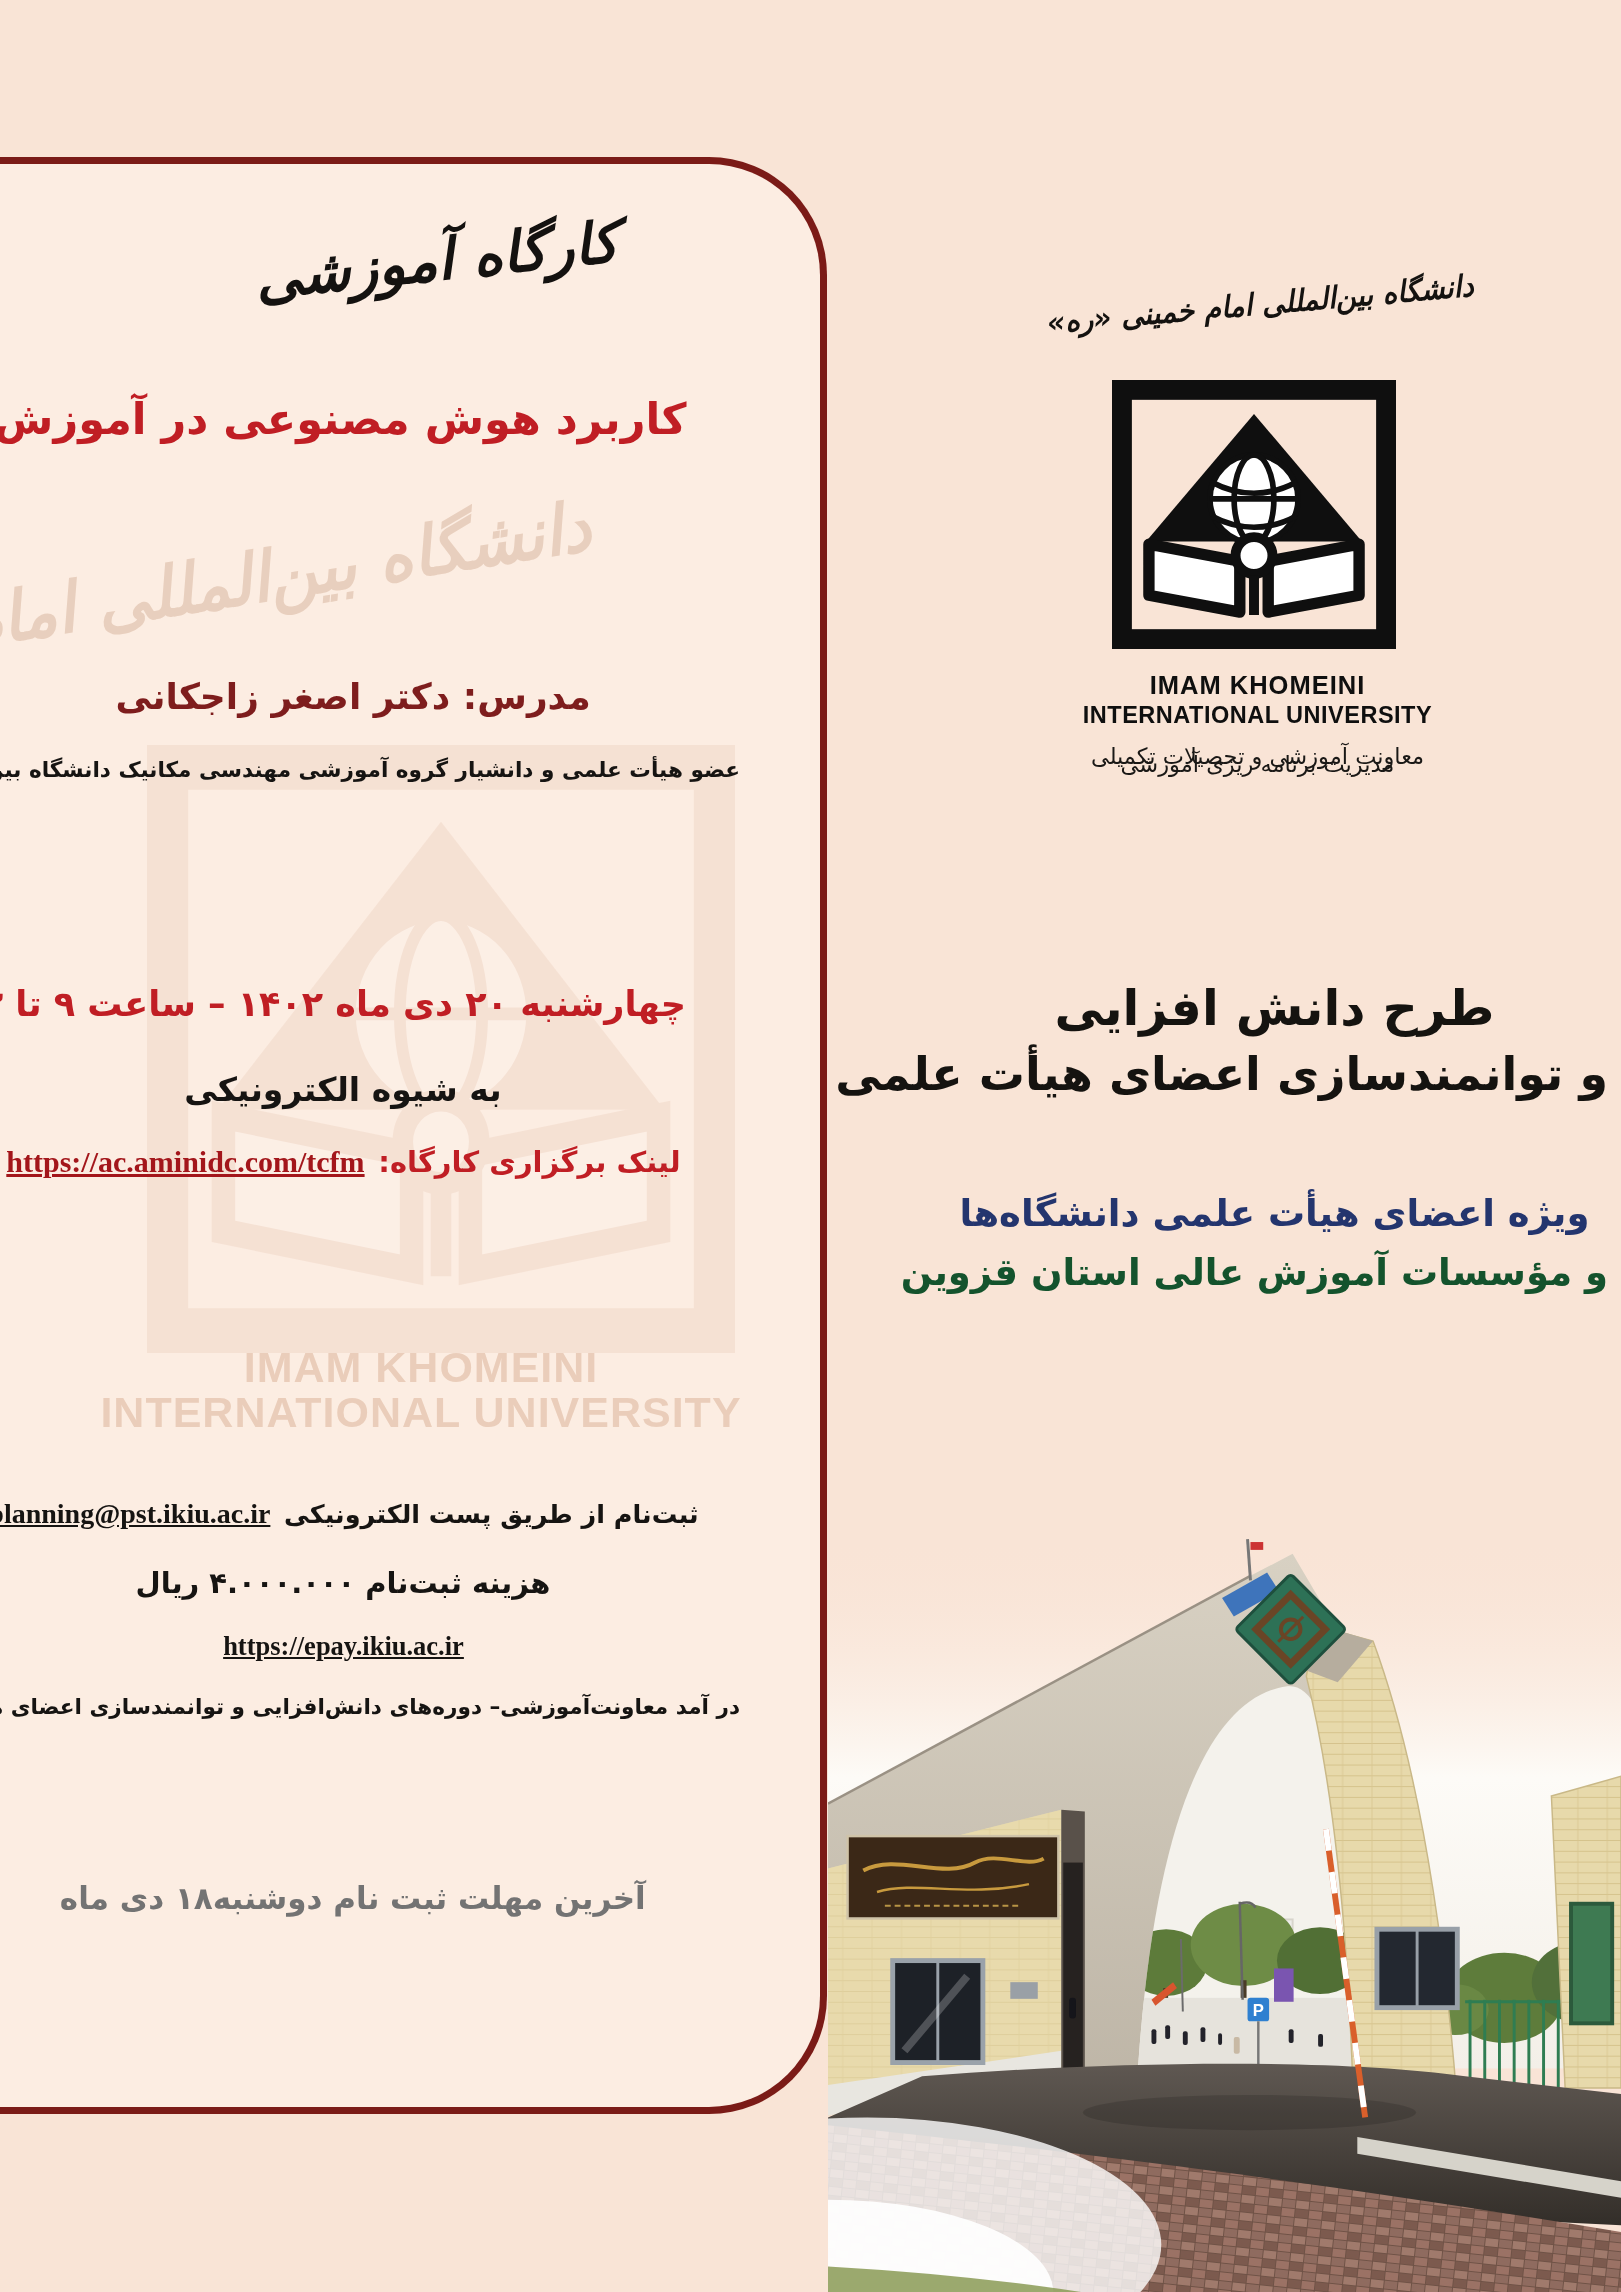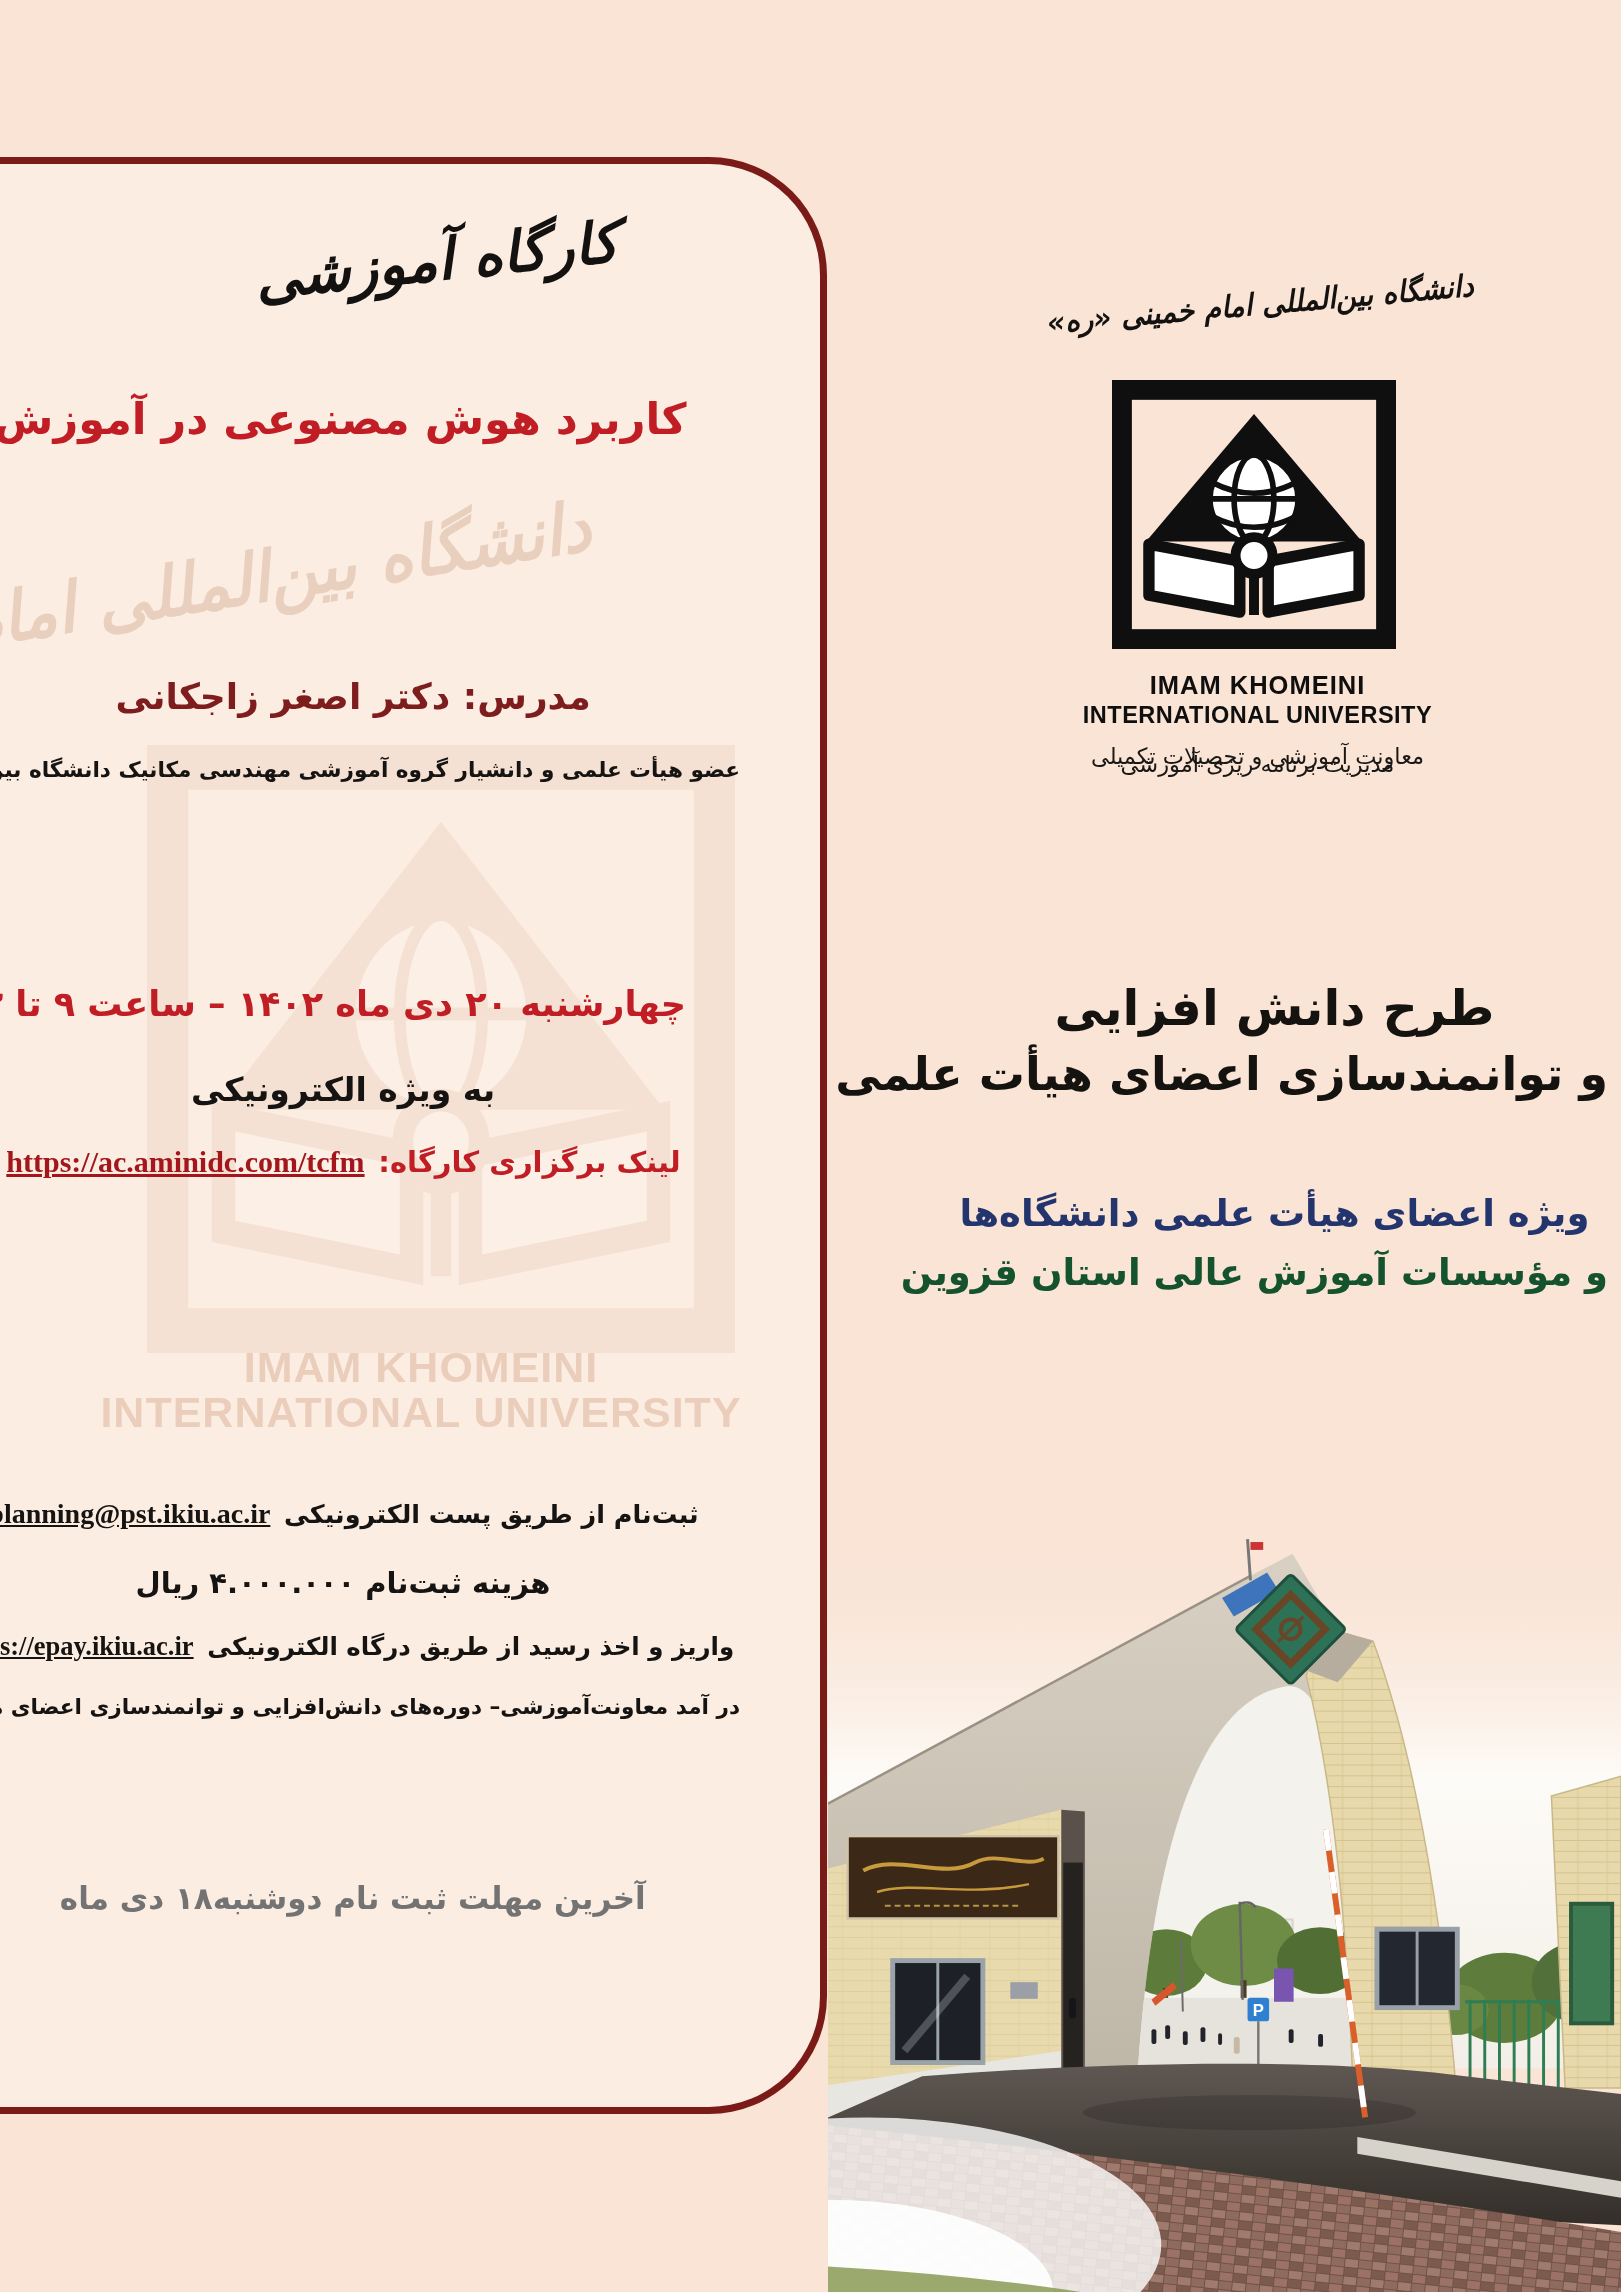--- a/index.html
+++ b/index.html
@@ -45,36 +45,35 @@
 <div class="abs fa c nw" style="left:118px;top:227px;width:637px;font-size:57px;font-style:italic;color:#141210;transform:rotate(-6deg);">کارگاه آموزشی</div>
 
 <div class="abs fa c nw" style="left:19.6px;top:394px;width:667px;font-size:43px;color:#c01e24;">کاربرد هوش مصنوعی در آموزش</div>
 
 <div class="abs fa c nw" style="left:19.6px;top:676px;width:667px;font-size:36px;color:#7e1d1d;">مدرس: دکتر اصغر زاجکانی</div>
 
 <div class="abs fa c nw" style="left:-34px;top:757px;width:774px;font-size:21.6px;color:#161412;">عضو هیأت علمی و دانشیار گروه آموزشی مهندسی مکانیک دانشگاه بین المللی امام خمینی(ره)</div>
 
 <div class="abs fa c nw" style="left:0px;top:984px;width:686px;font-size:35px;color:#c01e24;">چهارشنبه ۲۰ دی ماه ۱۴۰۲ – ساعت ۹ تا ۱۳</div>
 
-<div class="abs fa c nw" style="left:0px;top:1070px;width:686px;font-size:33px;color:#161412;">به ویژه الکترونیکی</div>
+<div class="abs fa c nw" style="left:0px;top:1070px;width:686px;font-size:33px;color:#161412;">به شیوه الکترونیکی</div>
 
 <div class="abs row nw" style="left:-39px;top:1145px;width:765px;">
   <span class="fa" style="font-size:29px;color:#c01e24;">لینک برگزاری کارگاه:</span>
   <a class="lat" dir="ltr" style="font-size:30px;color:#a3161b;text-align:right;">https://ac.aminidc.com/tcfm</a>
 </div>
 
 <div class="abs row nw" style="left:-39px;top:1498px;width:765px;">
   <span class="fa" style="font-size:25.5px;color:#161412;">ثبت‌نام از طریق پست الکترونیکی</span>
   <a class="lat" dir="ltr" style="font-size:28px;color:#161412;">planning@pst.ikiu.ac.ir</a>
 </div>
 
 <div class="abs fa c nw" style="left:0px;top:1566px;width:686px;font-size:29px;color:#161412;">هزینه ثبت‌نام ۴.۰۰۰.۰۰۰ ریال</div>
 
 <div class="abs row nw" style="left:-39px;top:1631px;width:765px;">
-  <span class="fa" style="font-size:24.5px;color:#161412;">واریز و اخذ رسید از طریق درگاه الکترونیکی</span>
   <a class="lat" dir="ltr" style="font-size:26.5px;color:#161412;">https://epay.ikiu.ac.ir</a>
 </div>
 
 <div class="abs fa c nw" style="left:-34px;top:1694px;width:774px;font-size:21.6px;color:#161412;">در آمد معاونت‌آموزشی– دوره‌های دانش‌افزایی و توانمندسازی اعضای هیأت علمی</div>
 
 <div class="abs fa c nw" style="left:9.8px;top:1880px;width:686px;font-size:31px;color:#737373;">آخرین مهلت ثبت نام دوشنبه۱۸ دی ماه</div>
 
 <div class="abs fa c nw" style="left:1039px;top:286px;width:451px;font-size:30px;font-style:italic;color:#141210;transform:rotate(-5deg) scaleX(.93);">دانشگاه بین‌المللی امام خمینی «ره»</div>
 
 <div class="abs" style="left:1112px;top:380px;width:284px;height:269px;color:#0f0f0f;">

